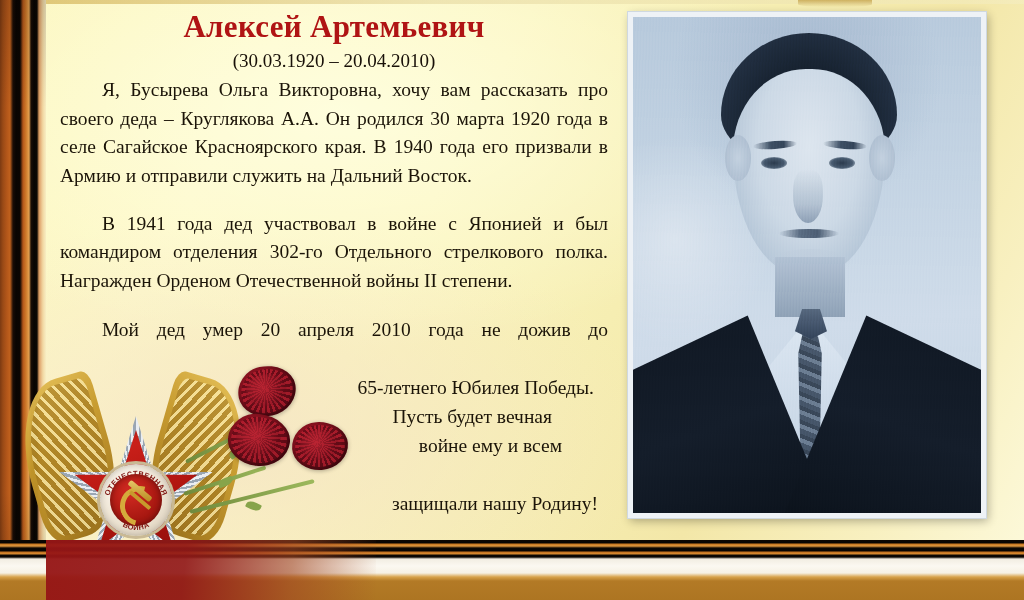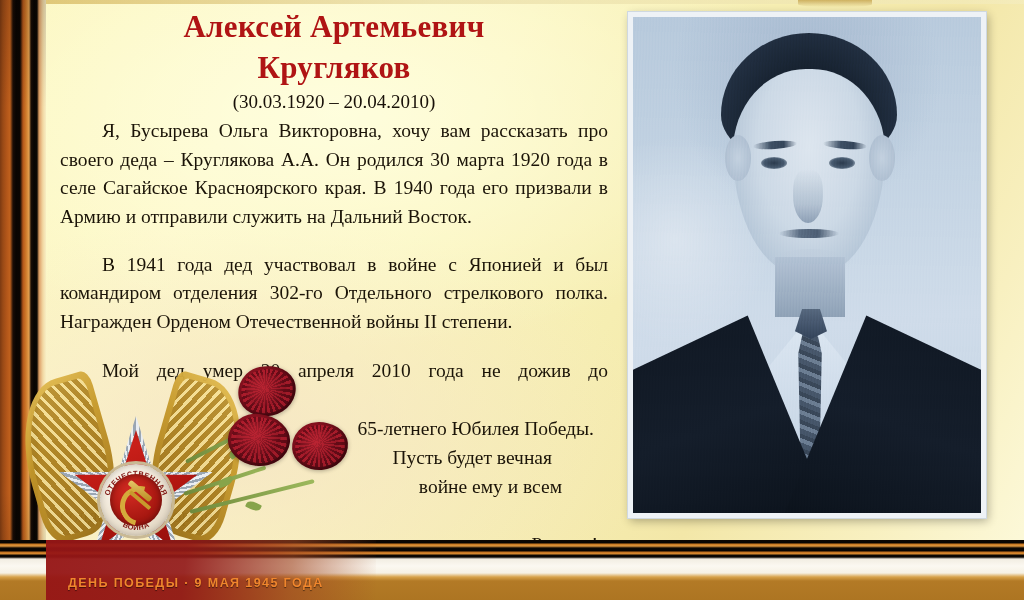--- a/index.html
+++ b/index.html
@@ -432,21 +432,20 @@
 <div id="poster">
 
   <div class="paper-glow"></div>
   <div class="top-edge-line"></div>
   <div class="top-sliver"></div>
 
   <div class="ribbon-left"></div>
 
   <div class="text-col">
     <div class="title-line">Алексей Артемьевич</div>
-    <div class="title-line">Кругляков</div>
     <div class="subtitle-dates">(30.03.1920 – 20.04.2010)</div>
 
     <p class="para">Я, Бусырева    Ольга Викторовна, хочу вам рассказать про своего деда – Круглякова А.А. Он родился 30 марта 1920 года в селе Сагайское Красноярского края. В 1940 года его призвали в Армию и отправили служить на Дальний Восток.</p>
     <p class="para">В 1941 года дед участвовал в войне с Японией и был командиром отделения 302-го Отдельного стрелкового полка. Награжден Орденом Отечественной войны II степени.</p>
 
     <div class="closing">
       <div class="l1">Мой дед умер  20 апреля 2010 года не дожив  до</div>
       <div class="lr">65-летнего Юбилея Победы.</div>
       <div class="lr2">Пусть будет вечная</div>
       <div class="lr3">войне ему и всем</div>
@@ -510,15 +509,14 @@
     <div class="leaf" style="left:52px; top:96px; transform:rotate(-40deg);"></div>
     <div class="leaf" style="left:42px; top:126px; transform:rotate(-20deg);"></div>
     <div class="leaf" style="left:70px; top:150px; transform:rotate(25deg);"></div>
     <div class="carnation c1"></div>
     <div class="carnation c2"></div>
     <div class="carnation c3"></div>
   </div>
 
   <div class="band-bottom"></div>
   <div class="band-bottom-caption-bg"></div>
-  <div class="band-caption">ДЕНЬ ПОБЕДЫ · 9 МАЯ 1945 ГОДА</div>
 
 </div>
 
 </body></html>

